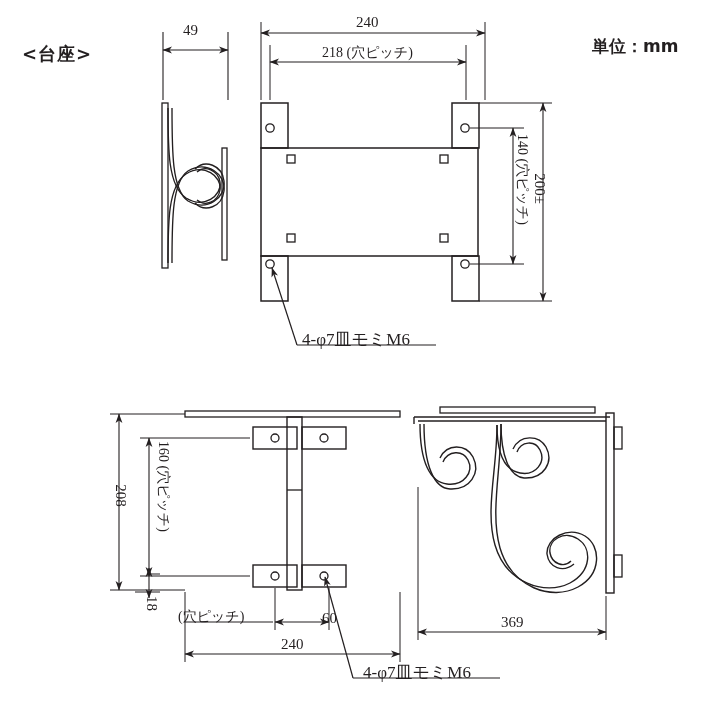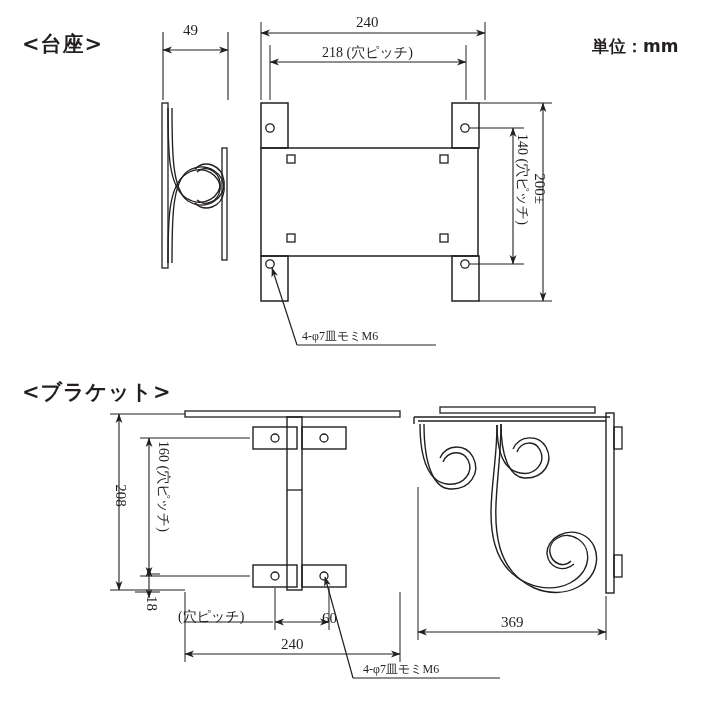--- a/index.html
+++ b/index.html
@@ -2,26 +2,26 @@
 <html><head>
 <meta charset="utf-8">
 <style>
   html, body { margin:0; padding:0; background:#ffffff; }
   body { width:720px; height:720px; overflow:hidden;
          font-family:"Liberation Serif", serif; color:#231f20; }
   #sheet { position:relative; width:720px; height:720px; background:#fff; }
   svg { display:block; }
   .lbl { position:absolute; white-space:nowrap; color:#231f20;
          font-family:"Liberation Serif", serif; }
-  .sect-title { font-size:21px; letter-spacing:1px;
-                font-family:"DejaVu Sans", sans-serif; font-weight:bold; }
+  .sect-title { font-size:18px; letter-spacing:1px;
+                font-family:"DejaVu Sans", sans-serif; font-weight:bold;margin-top:12px; }
   .unit { font-size:17px; font-family:"DejaVu Sans", sans-serif;font-weight:bold; }
   .dim { font-size:15px; }
   .dim-jp { font-size:14px;text-align:right; }
-  .callout { font-size:12px; }
+  .callout { font-size:17px; }
   .rot90 { transform:rotate(90deg); }
 </style>
 </head>
 <body>
 
 <div id="sheet">
 
   <svg width="720" height="720" viewBox="0 0 720 720" style="position:absolute; left:0; top:0;">
     <defs>
       <marker id="ar" markerWidth="10" markerHeight="8" refX="9" refY="4" orient="auto" markerUnits="userSpaceOnUse">
@@ -185,21 +185,20 @@
   <div class="lbl dim" style="left:356px; top:14px;">240</div>
 
   <div class="lbl dim-jp" style="left:322px; top:44px;">218 (穴ピッチ)</div>
 
   <div class="lbl dim-jp rot90" style="left:487px; top:160px; width:70px; text-align:center;">140 (穴ピッチ)</div>
 
   <div class="lbl dim rot90" style="left:512px; top:180px; width:55px; text-align:center;">200±</div>
 
   <div class="lbl callout" style="left:302px; top:328px;">4-φ7皿モミM6</div>
 
-  <div class="lbl sect-title" style="left:22px; top:378px;">&lt;ブラケット&gt;</div>
 
   <div class="lbl dim rot90" style="left:93px; top:487px; width:55px; text-align:center;">208</div>
 
   <div class="lbl dim-jp rot90" style="left:123px; top:472px; width:80px; text-align:center;">160 (穴ピッチ)</div>
 
   <div class="lbl dim rot90" style="left:136px; top:595px; width:30px; text-align:center;">18</div>
 
   <div class="lbl dim-jp" style="left:178px; top:608px;">(穴ピッチ)</div>
 
   <div class="lbl dim" style="left:294px; top:610px;margin-left:28px;">60</div>

